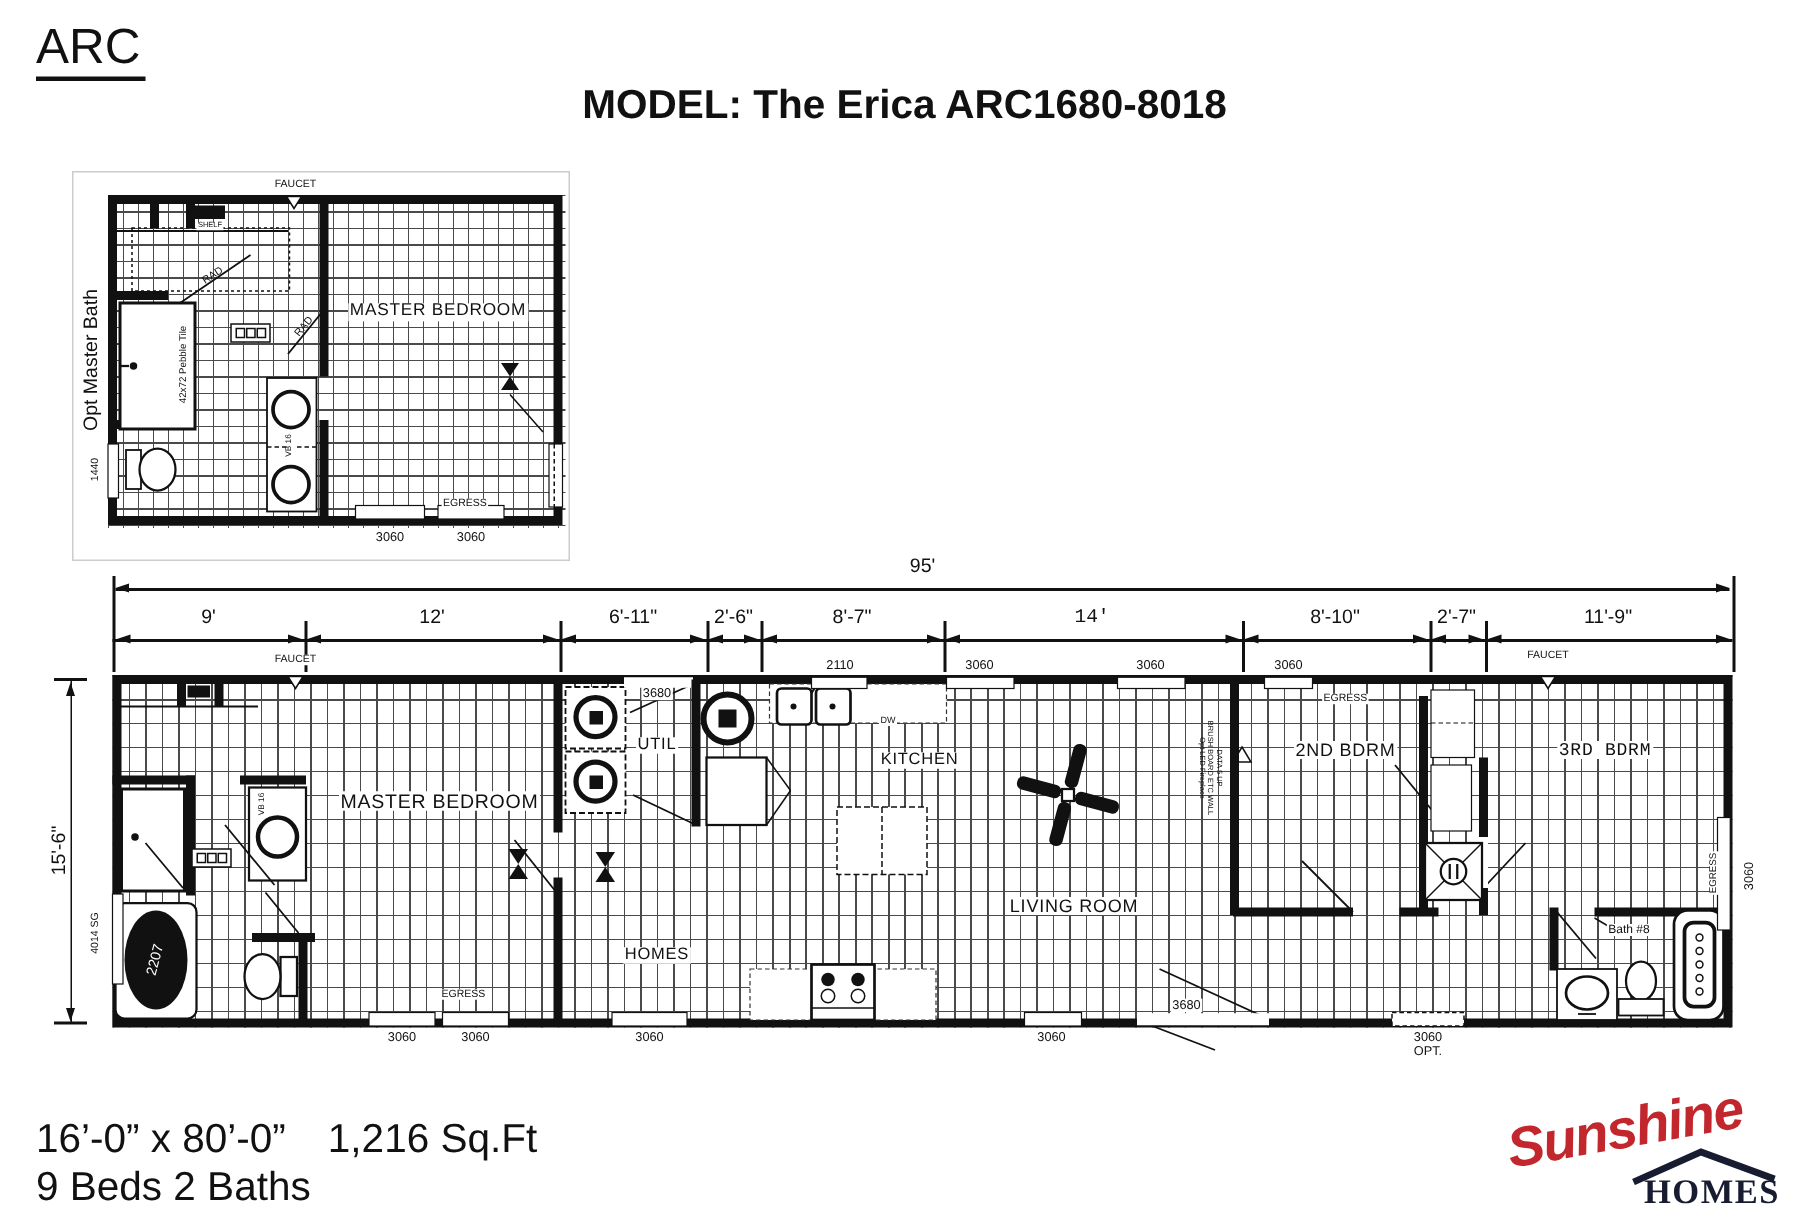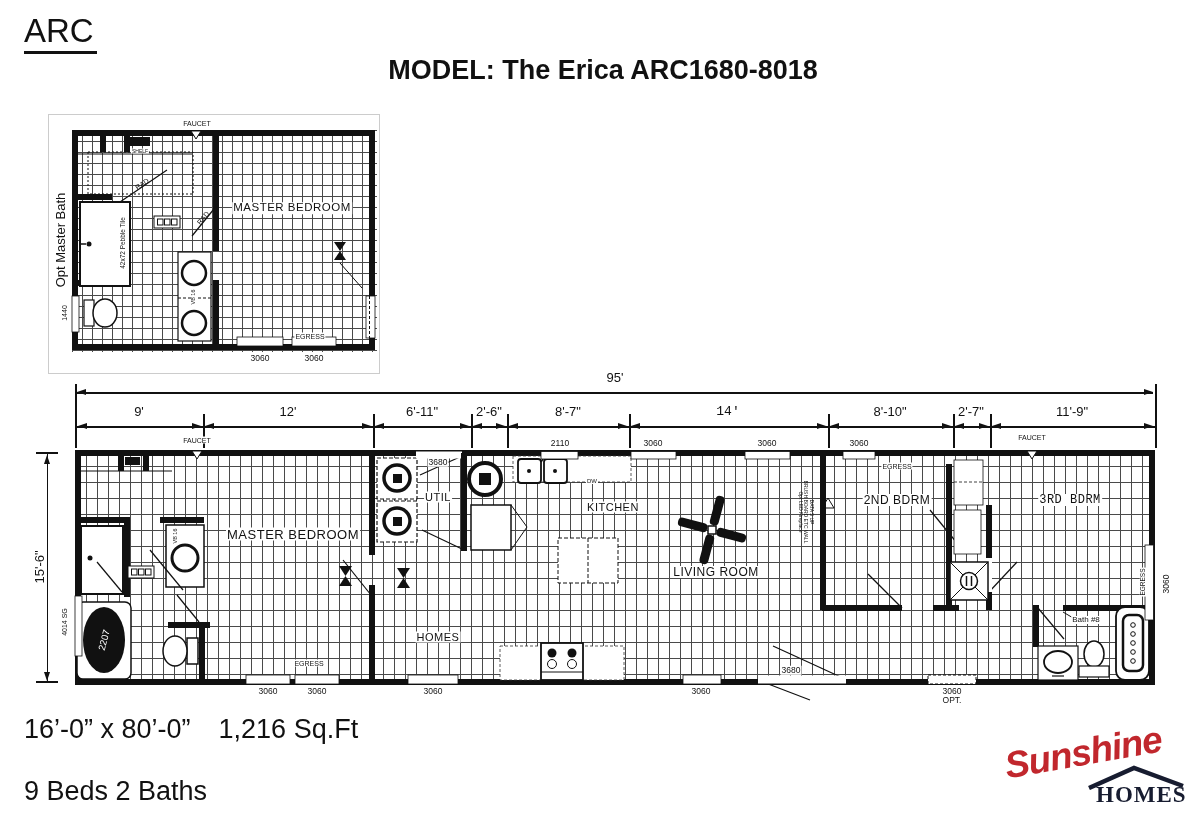--- a/index.html
+++ b/index.html
@@ -360,21 +360,21 @@
   <div class="lb win" style="left:653px;top:443px;">3060</div>
   <div class="lb win" style="left:767px;top:443px;">3060</div>
   <div class="lb win" style="left:859px;top:443px;">3060</div>
   <div class="lb tiny" style="left:897px;top:466px;">EGRESS</div>
   <div class="lb tiny" style="left:1032px;top:437px;">FAUCET</div>
 
   <div class="lb room" style="left:293px;top:534px;font-size:13px;">MASTER BEDROOM</div>
   <div class="lb room" style="left:438px;top:497px;font-size:11px;">UTIL</div>
   <div class="lb room" style="left:582px;top:507px;font-size:11px;margin-left:31px;">KITCHEN</div>
   <div class="lb" style="left:592px;top:481px;font-size:6px;">DW</div>
-  <div class="lb room" style="left:716px;top:572px;">LIVING ROOM</div>
+  <div class="lb room" style="left:716px;top:604px;">LIVING ROOM</div>
   <div class="lb room" style="left:438px;top:637px;font-size:11px;">HOMES</div>
   <div class="lb room" style="left:897px;top:500px;">2ND BDRM</div>
   <div class="lb room" style="left:1070px;top:500px;font-family:Liberation Mono, monospace;">3RD BDRM</div>
   <div class="lb" style="left:1086px;top:620px;font-size:8px;">Bath #8</div>
 
   <div class="lb nobg" style="left:104px;top:640px;font-size:9.5px;color:#fff;transform:translate(-50%,-50%) rotate(-75deg);">2207</div>
   <div class="lb" style="left:176px;top:536px;font-size:5.5px;transform:translate(-50%,-50%) rotate(-90deg);">VB 16</div>
   <div class="lb tiny" style="left:64px;top:622px;transform:translate(-50%,-50%) rotate(-90deg);">4014 SG</div>
 
   <div class="lb nobg" style="left:806px;top:512px;font-size:5px;line-height:5.5px;text-align:center;transform:translate(-50%,-50%) rotate(90deg);">
@@ -389,21 +389,21 @@
   <div class="lb win" style="left:433px;top:691px;">3060</div>
   <div class="lb win" style="left:701px;top:691px;">3060</div>
   <div class="lb win" style="left:791px;top:670px;">3680</div>
   <div class="lb win" style="left:952px;top:696px;text-align:center;line-height:9px;">
     <div>3060</div>
     <div>OPT.</div>
   </div>
   <div class="lb" style="left:1143px;top:582px;font-size:6.5px;transform:translate(-50%,-50%) rotate(-90deg);">EGRESS</div>
   <div class="lb win" style="left:1166px;top:584px;transform:translate(-50%,-50%) rotate(-90deg);">3060</div>
 
-  <div class="a" style="left:24px;top:714px;font-size:27px;">
+  <div class="a" style="left:24px;top:744px;font-size:27px;">
     <span>16’-0” x 80’-0”</span><span style="margin-left:28px;">1,216 Sq.Ft</span>
   </div>
   <div class="a" style="left:24px;top:776px;font-size:27px;">9 Beds 2 Baths</div>
 
   <div class="a" style="left:1000px;top:722px;width:195px;height:92px;">
     <div class="a" style="left:4px;top:10px;font-size:37px;font-weight:bold;font-style:italic;color:#c1272d;
                 transform:rotate(-10deg);letter-spacing:-1px;">Sunshine</div>
     <svg class="a" width="100" height="28" style="left:86px;top:40px;">
       <polyline points="3,26 48,6 97,24" fill="none" stroke="#171c30" stroke-width="4.5"></polyline>
     </svg>

